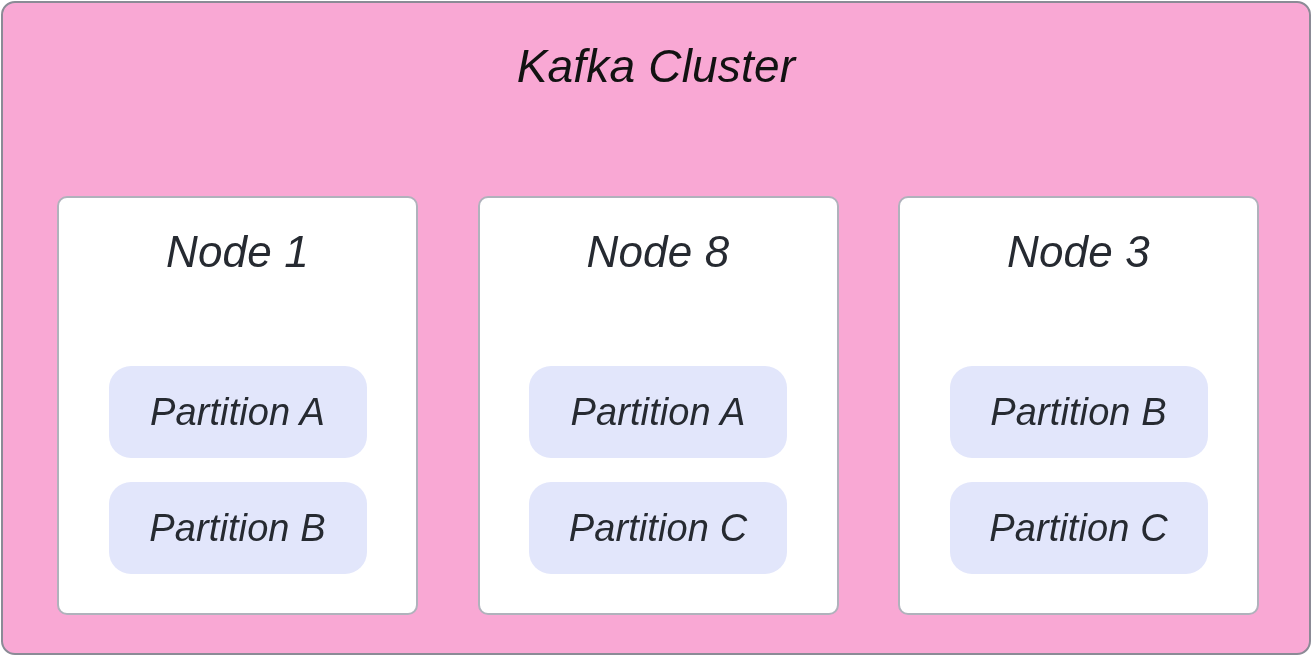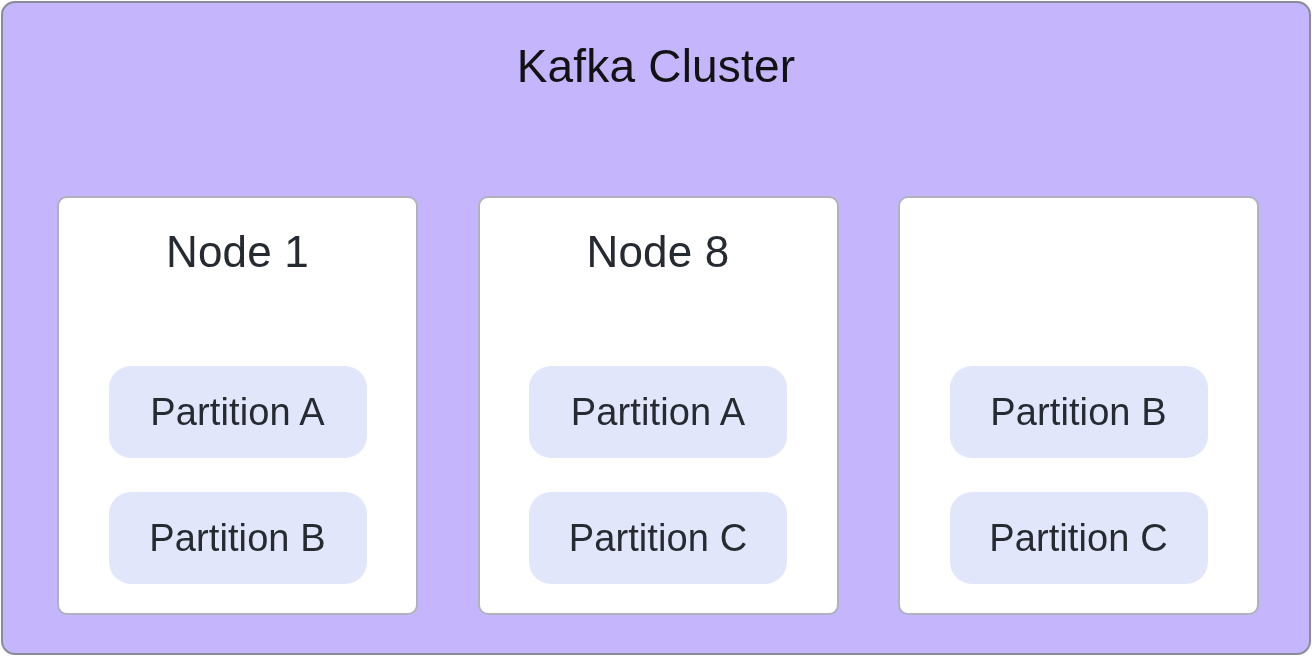--- a/index.html
+++ b/index.html
@@ -14,23 +14,24 @@
     overflow: hidden;
   }
 
   .cluster {
     position: absolute;
     left: 1px;
     top: 1px;
     width: 1310px;
     height: 654px;
     box-sizing: border-box;
-    background: #c4b5fd;
+    background: #f9a8d4;
     border: 2px solid #8B8B96;
     border-radius: 14px;
+    font-style: italic;
   }
 
   .cluster-title {
     position: absolute;
     left: 0;
     top: 40px;
     width: 100%;
     text-align: center;
     font-size: 46px;
     font-weight: 400;
@@ -73,21 +74,21 @@
   }
 
   .partitions {
     position: absolute;
     top: 168px;
     left: 0;
     width: 100%;
     display: flex;
     flex-direction: column;
     align-items: center;
-    gap: 34px;
+    gap: 24px;
   }
 
   .partition-pill {
     box-sizing: border-box;
     width: 258px;
     height: 92px;
     background: #E2E6FB;
     border-radius: 22px;
     display: flex;
     align-items: center;
@@ -117,20 +118,21 @@
 
     <div class="node-card">
       <div class="node-title">Node 8</div>
       <div class="partitions">
         <div class="partition-pill">Partition A</div>
         <div class="partition-pill">Partition C</div>
       </div>
     </div>
 
     <div class="node-card">
+      <div class="node-title">Node 3</div>
       <div class="partitions">
         <div class="partition-pill">Partition B</div>
         <div class="partition-pill">Partition C</div>
       </div>
     </div>
 
   </div>
 </div>
 
 </body></html>

